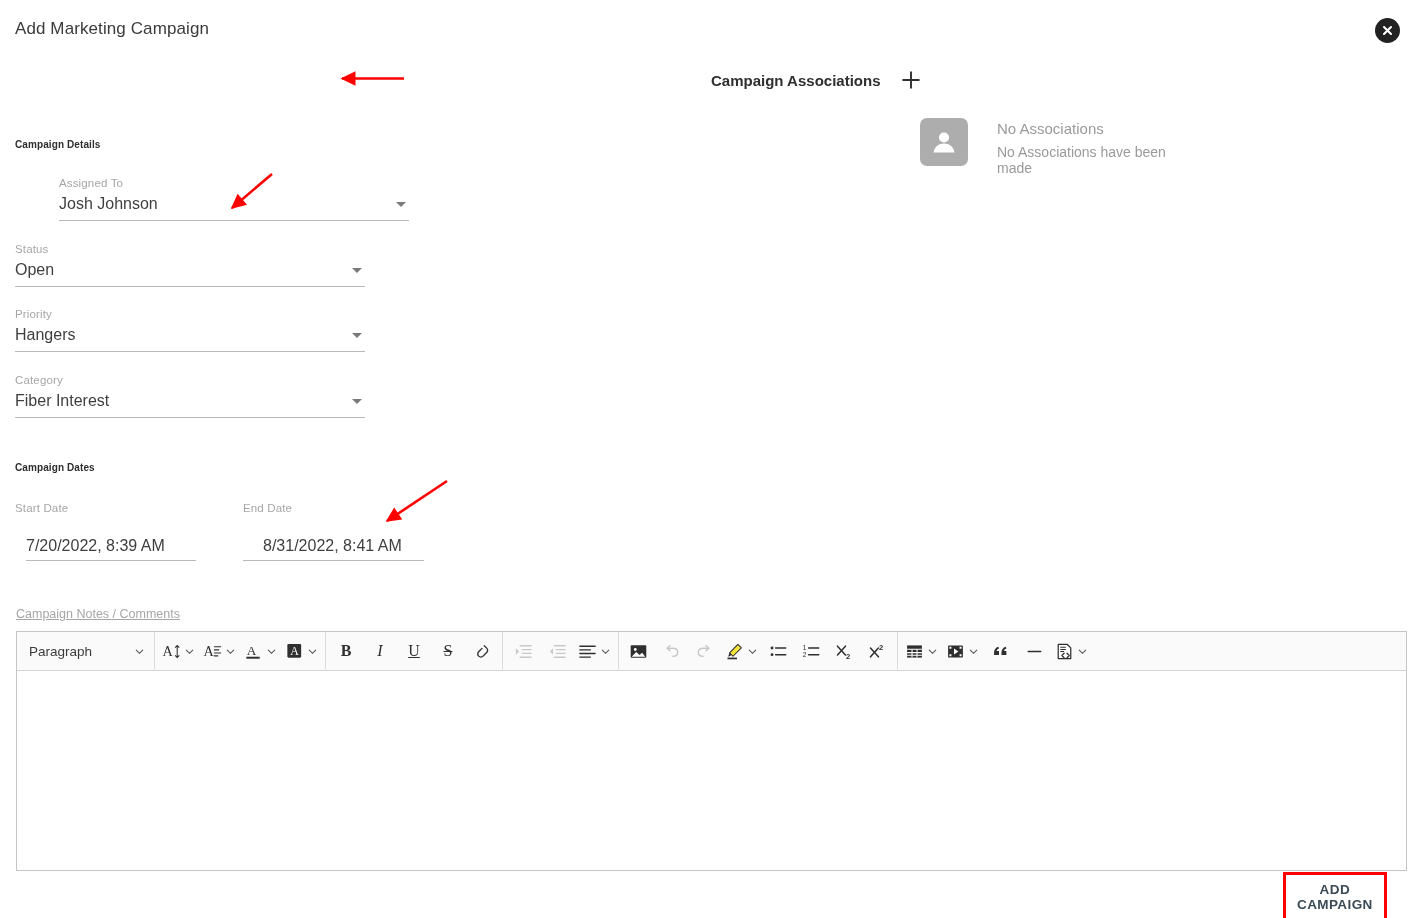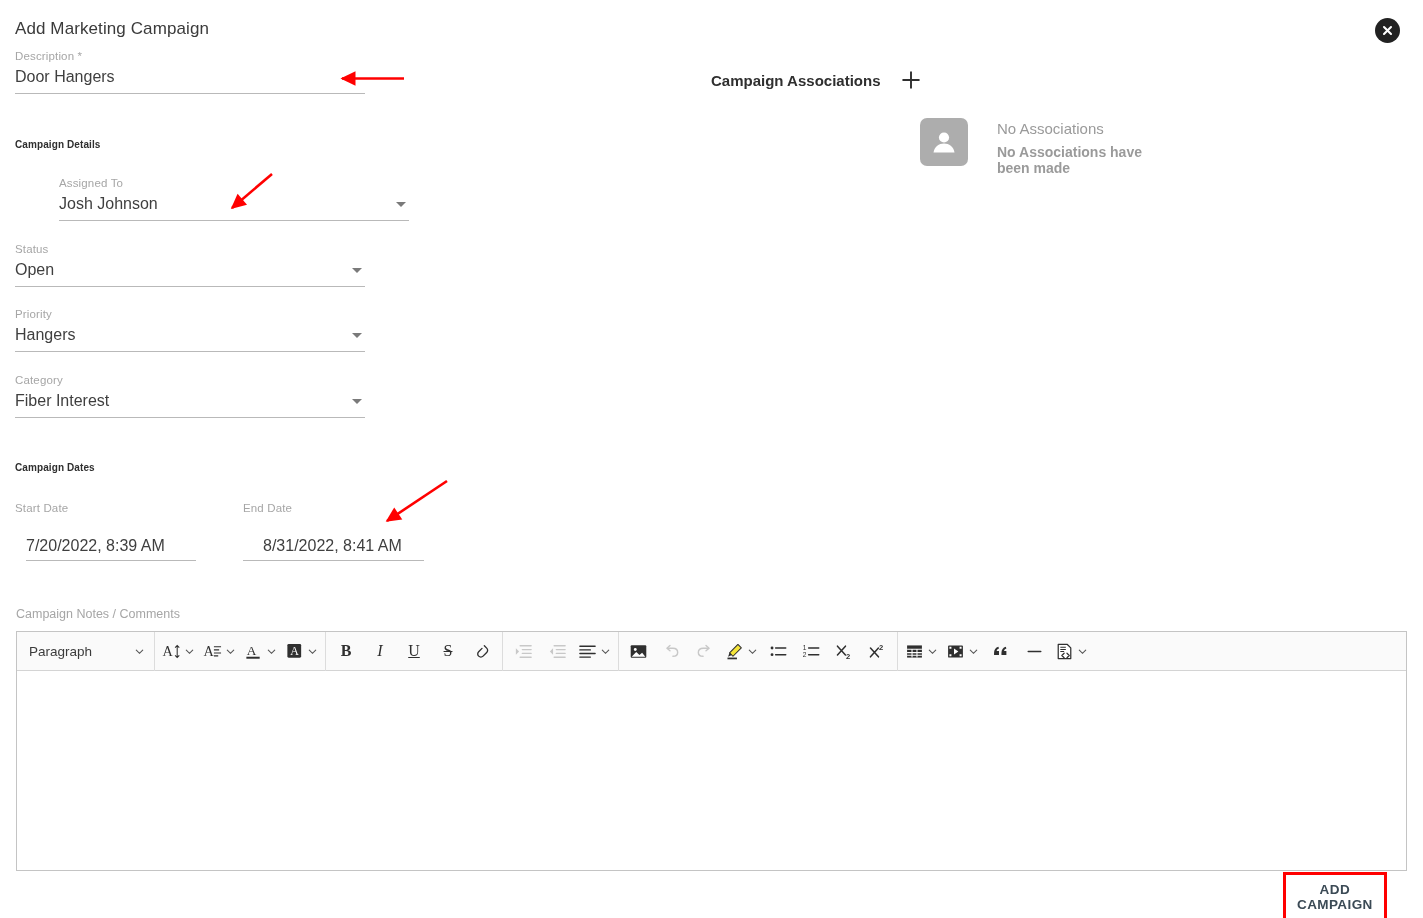--- a/index.html
+++ b/index.html
@@ -70,27 +70,27 @@
     position: absolute; left: 920px; top: 118px;
     width: 48px; height: 48px; border-radius: 7px; background: #adadad;
     display:flex; align-items:center; justify-content:center;
   }
   .assoc-main {
     position: absolute; left: 997px; top: 120px;
     font-size: 15px; color: #9a9a9a;
   }
   .assoc-sub {
     position: absolute; left: 997px; top: 144px;
-    font-size: 14px; color: #9a9a9a; font-weight: bold;
+    font-size: 14px; color: #9a9a9a;
   }
 
   
   .notes-label {
     position: absolute; left: 16px; top: 607px;
-    font-size: 12.5px; color: #a6a6a6;
+    font-size: 12.5px; color: #a6a6a6; text-decoration: underline;
   }
 
   
   .editor {
     position: absolute; left: 16px; top: 631px;
     width: 1391px; height: 240px;
     border: 1px solid #c4c4c4; background: #fff;
   }
   .editor-toolbar {
     height: 39px; background: #fafafa; border-bottom: 1px solid #d4d4d4;
@@ -138,26 +138,20 @@
 <div id="root">
 
   <div class="dialog-title">Add Marketing Campaign</div>
 
   <div class="close-btn">
     <svg width="13" height="13" viewBox="0 0 13 13" aria-hidden="true">
       <path d="M3 3 L10 10 M10 3 L3 10" stroke="#ffffff" stroke-width="2.1" stroke-linecap="round"></path>
     </svg>
   </div>
 
-  <div class="field" style="left:15px; top:50px; width:350px;">
-    <span class="field-label">Description *</span>
-    <div class="field-value-row">
-      <input class="field-value" value="Door Hangers" style="">
-    </div>
-  </div>
 
   <div class="section-head" style="left:15px; top:139px;">Campaign Details</div>
 
   <div class="field" style="left:15px; top:177px; width:350px;margin-left:44px;">
     <span class="field-label">Assigned To</span>
     <div class="field-value-row">
       <span class="field-value">Josh Johnson</span>
       <span class="caret"></span>
     </div>
   </div>

